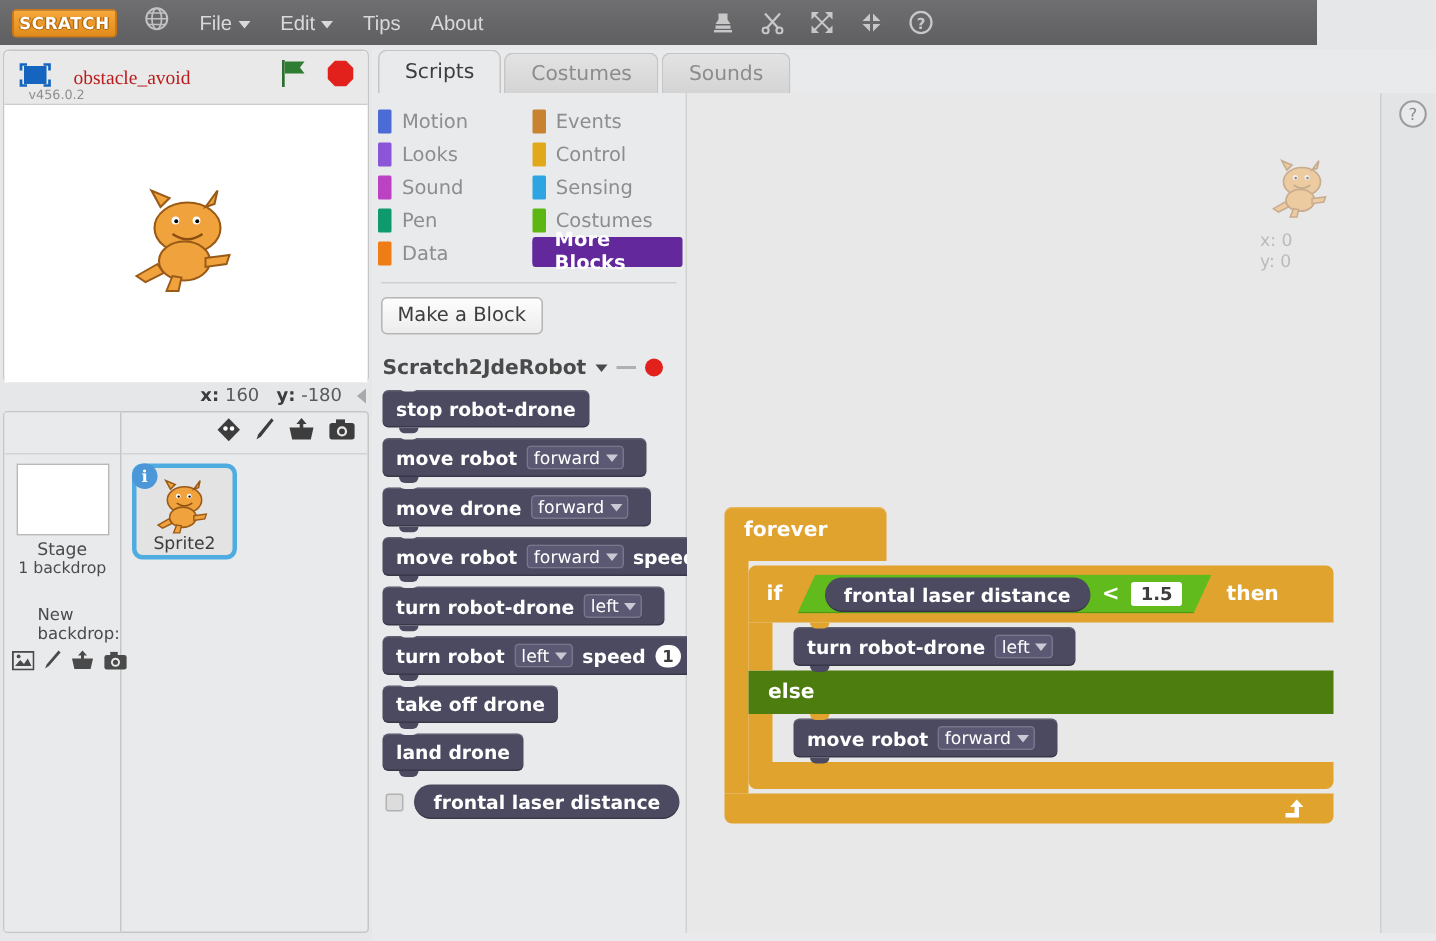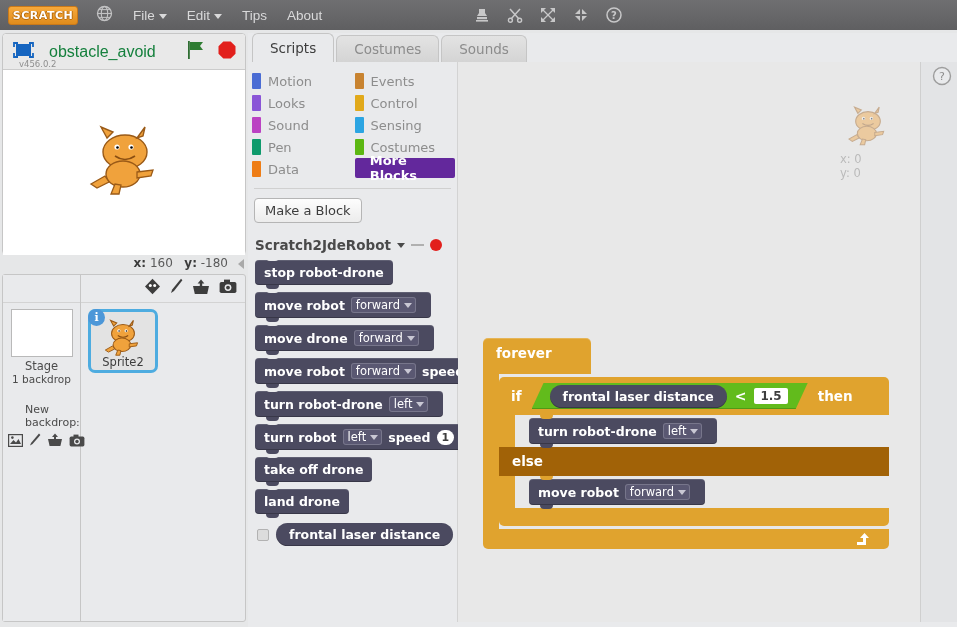--- a/index.html
+++ b/index.html
@@ -7,21 +7,21 @@
     margin: 0; padding: 0;
     width: 957px; height: 627px;
     overflow: hidden;
     font-family: "Liberation Sans", sans-serif;
     background: #e8e8e8;
   }
   #app { position: relative; width: 957px; height: 627px; background: #e6e7e8; }
 
   
   .menubar {
-    position: absolute; left: 0; top: 0; width: 957px; height: 30px;
+    position: absolute; left: 0; top: 0; width: 878px; height: 30px;
     background: linear-gradient(180deg,#6f6f71 0%,#5f5f61 100%);
     display: flex; align-items: center; padding: 0 8px;
   }
   .logo {
     width: 70px; height: 19px; border-radius: 3px;
     background: linear-gradient(180deg,#f7a93b 0%,#e08c1c 100%);
     color: #fff; font-size: 11px; font-weight: bold; letter-spacing: .5px;
     display: flex; align-items: center; justify-content: center;
     text-shadow: 0 1px 0 #b86d10, 1px 0 0 #b86d10, -1px 0 0 #b86d10;
     font-family: "DejaVu Sans", sans-serif;
@@ -51,22 +51,22 @@
     position: relative;
   }
   .stage-ctl-icon {
     width: 28px; height: 22px; position: relative; flex: 0 0 auto;
   }
   .ver {
     position: absolute; left: 16px; top: 25px; font-size: 8.5px; color: #8e8e8e;
     font-family: "DejaVu Sans", sans-serif;
   }
   .projname {
-    font-size: 16px; color: #15803d; margin-left: 10px; flex: 1 1 auto;
-    white-space: nowrap; overflow: hidden; font-family: Liberation Sans, sans-serif;
+    font-size: 13px; color: #b91c1c; margin-left: 10px; flex: 1 1 auto;
+    white-space: nowrap; overflow: hidden; font-family: Liberation Serif, serif;
   }
   .flag { margin-right: 9px; }
   .stagearea { height: 185px; background: #fff; position: relative; }
   .coords {
     position: absolute; left: 2px; top: 256px; width: 244px; height: 17px;
     text-align: right; font-size: 12px; color: #5a5a5a; padding-right: 18px;
     font-family: "DejaVu Sans", sans-serif;
   }
   .coords b { color: #3c3c3c; }
   .coords .collapse {
@@ -236,21 +236,21 @@
     clip-path: polygon(12px 0, 100% 0, calc(100% - 12px) 100%, 0 100%);
     padding-left: 18px; padding-right: 20px;
     box-shadow: inset 0 -1px 0 rgba(0,0,0,.18);
   }
   .bool .op { color: #fff; font-size: 14px; font-weight: bold; }
   .bool-val {
     background:#fff; color:#3d3d3d; font-size:12px; font-weight:bold;
     padding:1px 6px; border-radius:2px;
   }
   .else-row {
-    background: #a16207; color: #fff; font-size: 13.5px; font-weight: bold;
+    background: #4d7c0f; color: #fff; font-size: 13.5px; font-weight: bold;
     padding: 6px 12px 7px 13px; font-family:"DejaVu Sans",sans-serif; min-width: 390px;
   }
   .branch { display: flex; }
   .branch-spacer { width: 16px; background: #e0a32e; flex: 0 0 auto; }
   .branch-body { padding: 3px 0 3px 0; }
   .if-bottom { background: #e0a32e; height: 18px; border-radius: 0 0 5px 5px; min-width: 390px;}
   .script .blk::before { background: #e0a32e; }
   .script .blk { margin: 0 0 0 14px; }
 
   .rightpanel {

